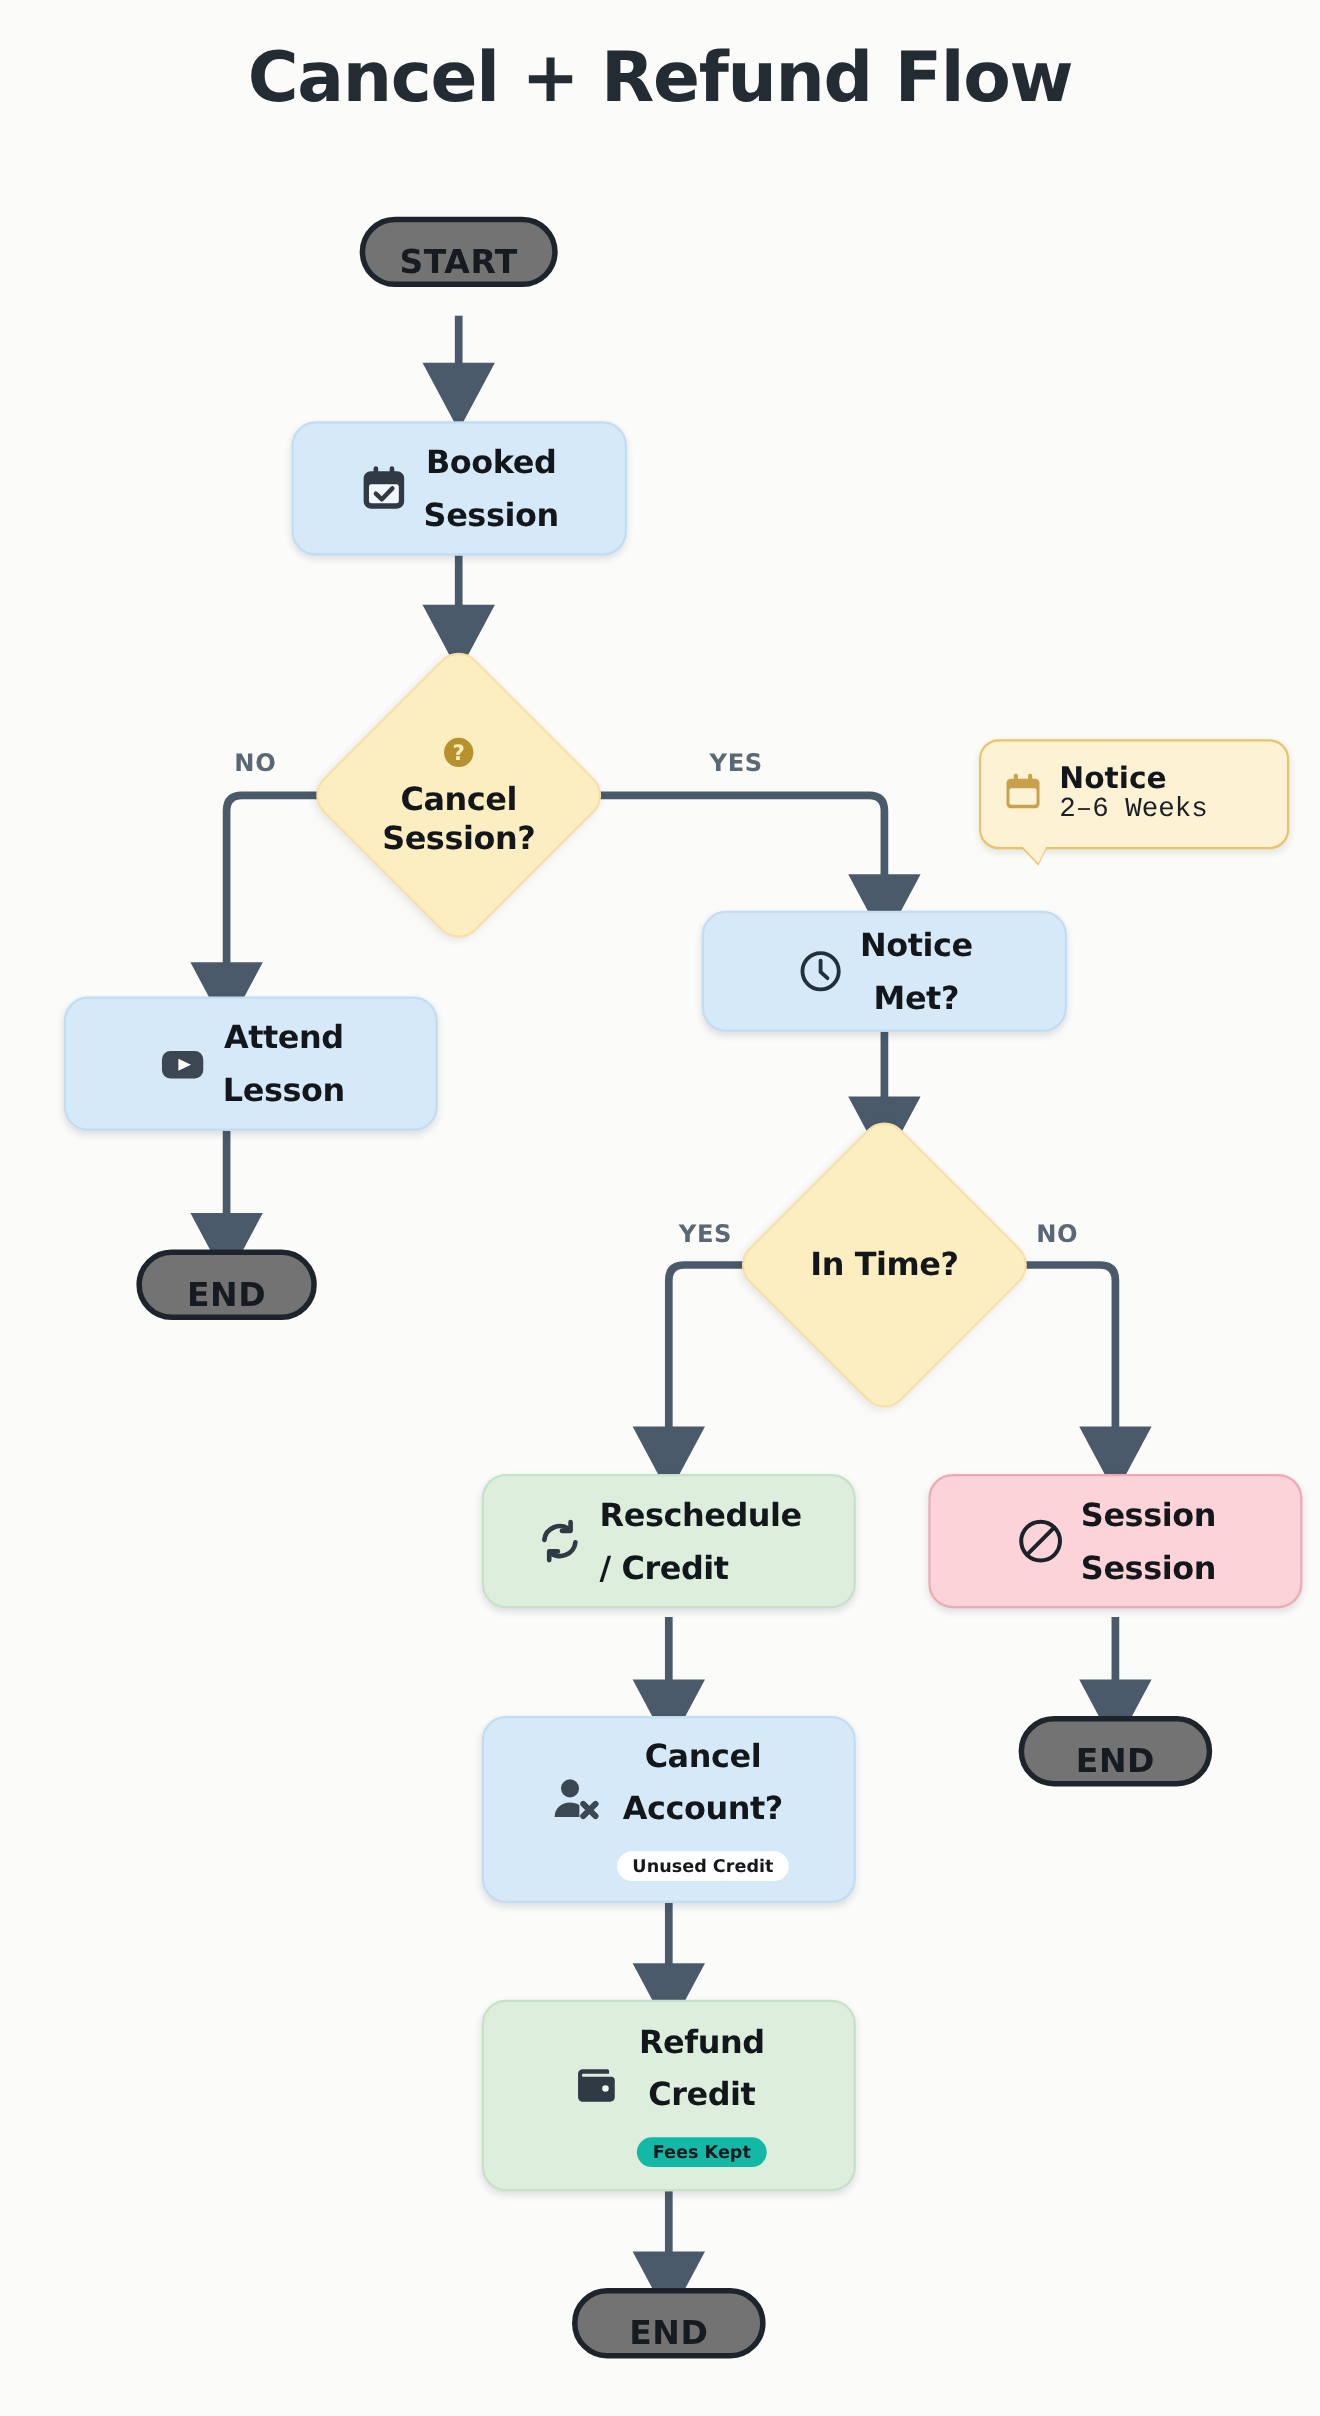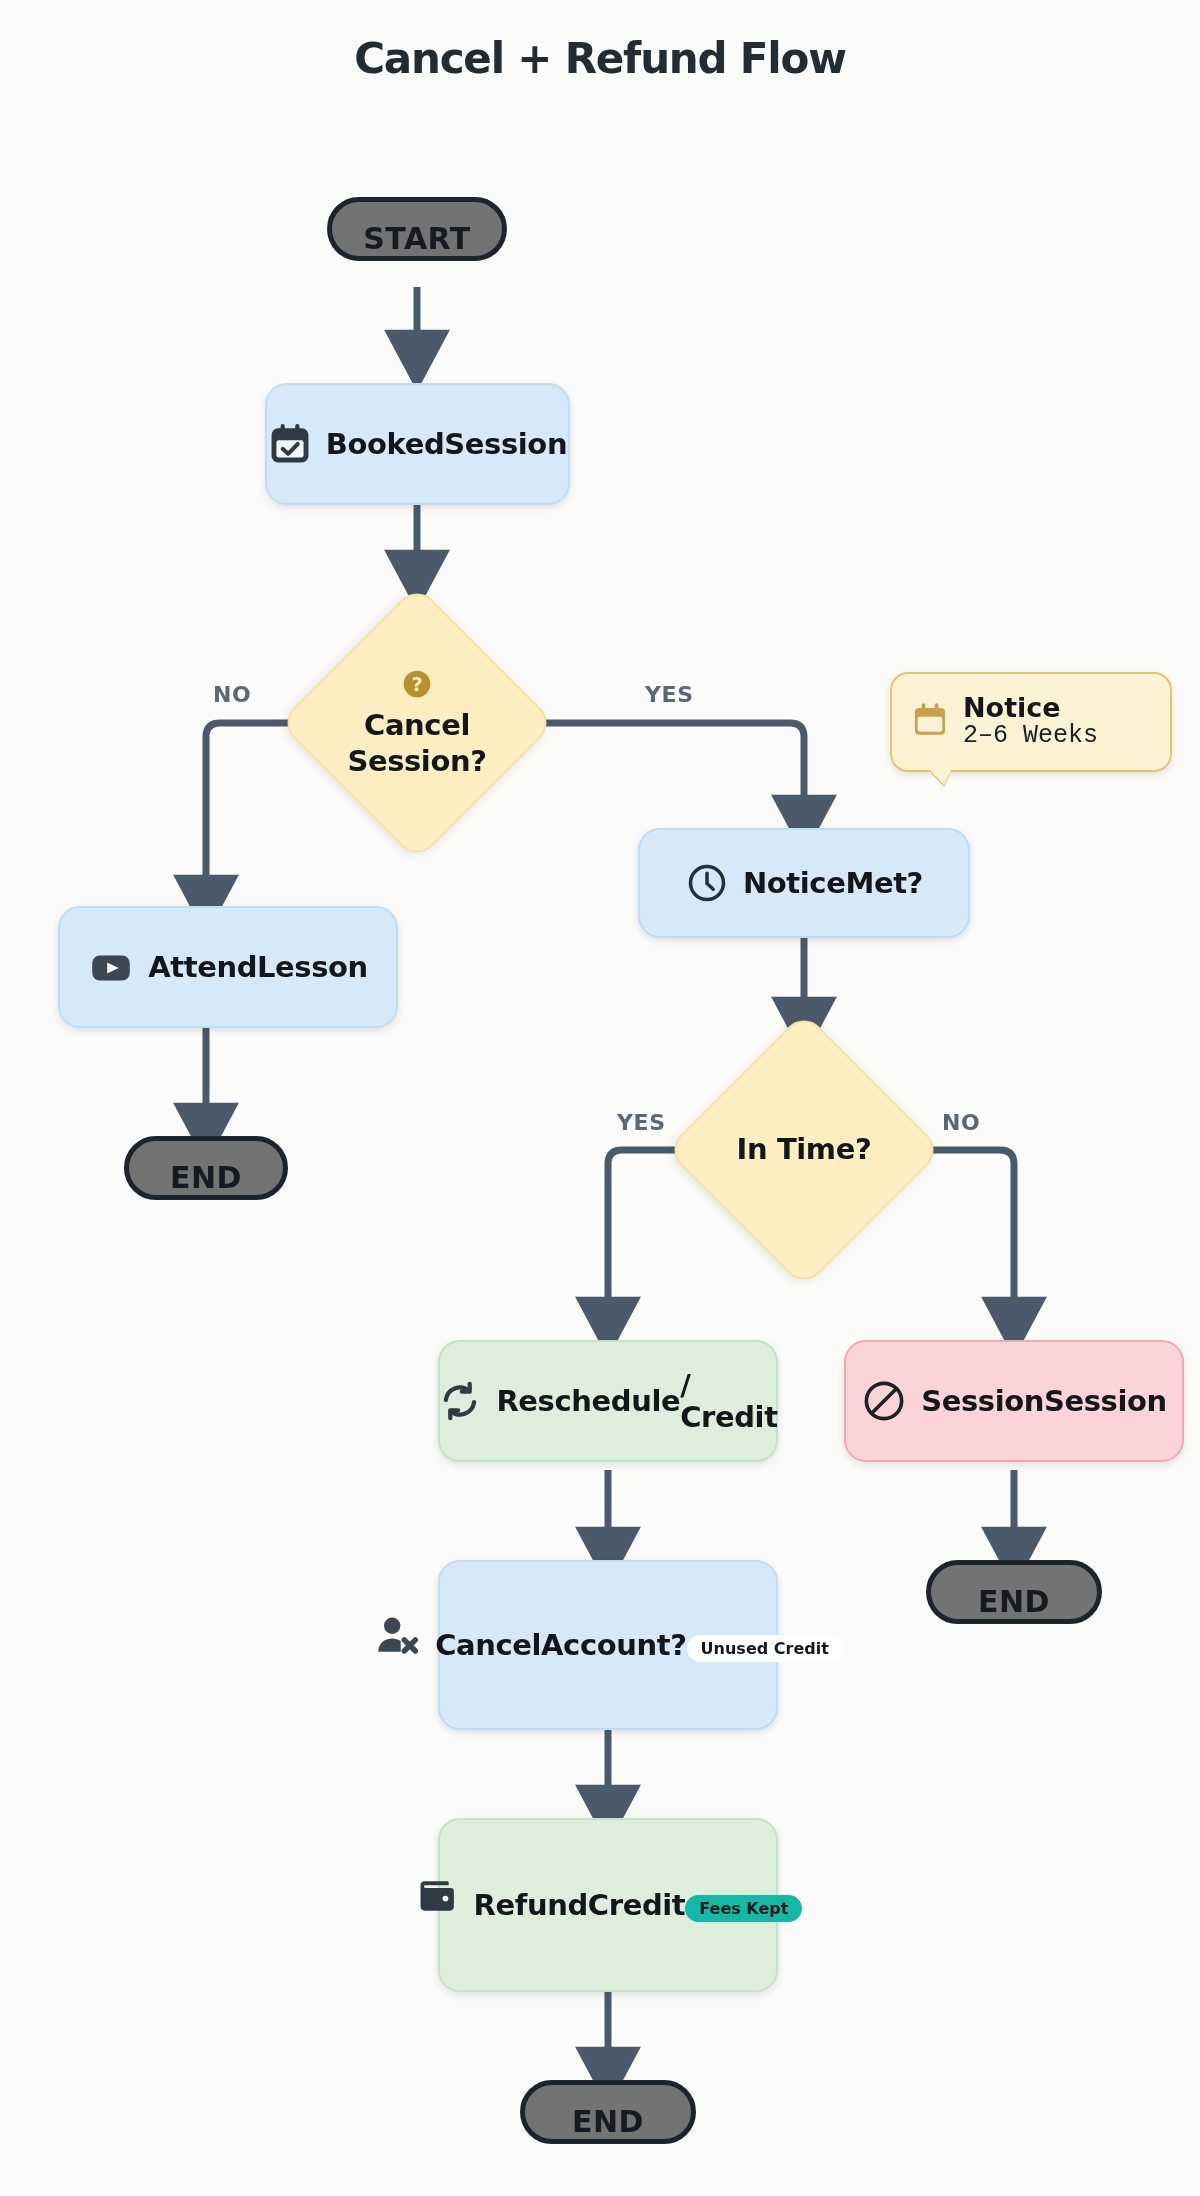--- a/index.html
+++ b/index.html
@@ -15,21 +15,21 @@
     width: 1200px;
     height: 2196px;
     background: #fbfbfa;
   }
   #title {
     position: absolute;
     top: 34px;
     left: 0;
     width: 1200px;
     text-align: center;
-    font-size: 42px;
+    font-size: 63px;
     font-weight: 800;
     letter-spacing: -1.2px;
     color: #232b33;
     font-family: "DejaVu Sans", sans-serif;
   }
   svg#flow {
     position: absolute;
     top: 0; left: 0;
     width: 1200px;
     height: 2196px;
@@ -54,22 +54,23 @@
   .node-box .nb-label {
     font-size: 29px;
     font-weight: 800;
     line-height: 1.12;
     color: #13171c;
     font-family: "DejaVu Sans", sans-serif;
     letter-spacing: -0.4px;
   }
   .node-box .nb-inner {
     display: flex;
-    flex-direction: row;
-    align-items: center;
+    flex-direction: column;
+    align-items: center;
+    gap: 16px;
   }
   .badge {
     margin-top: 7px;
     font-size: 16px;
     font-weight: 700;
     padding: 4px 14px;
     border-radius: 20px;
     font-family: "DejaVu Sans", sans-serif;
     color: #15191e;
     white-space: nowrap;

